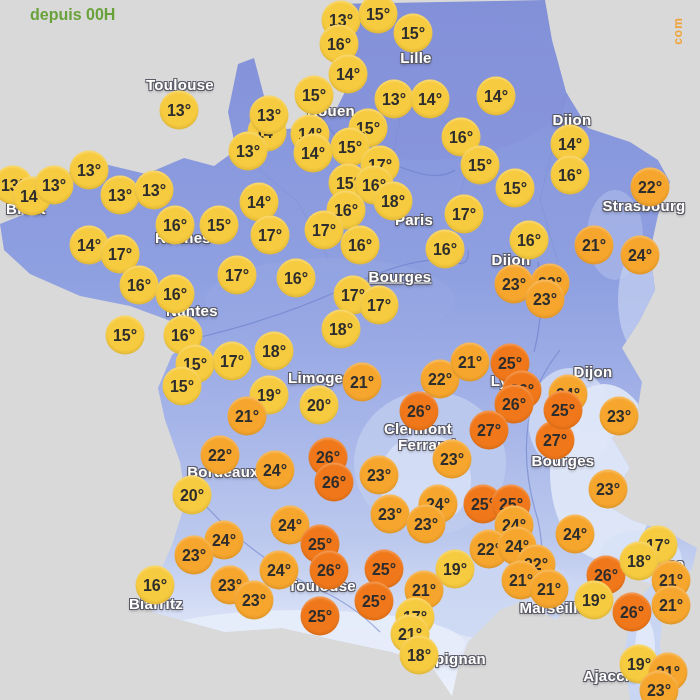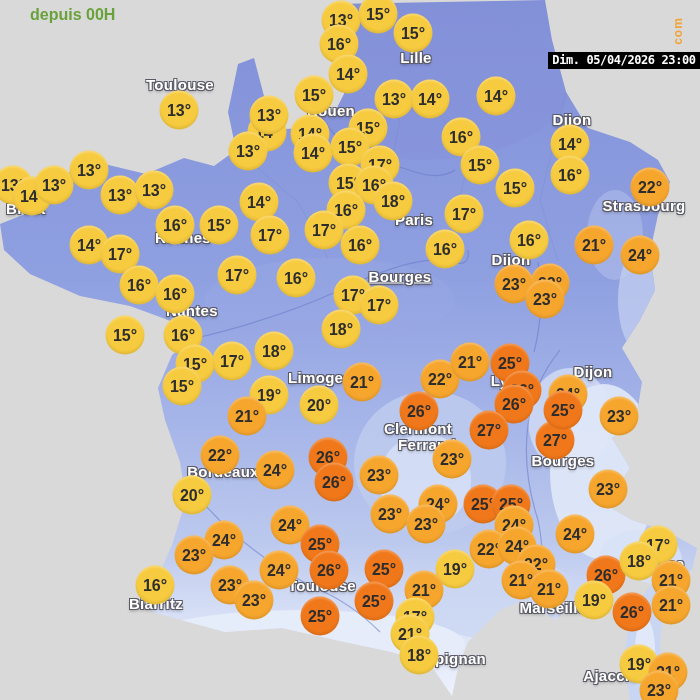--- a/index.html
+++ b/index.html
@@ -270,15 +270,14 @@
     </div>
 
   <div class="header">
     <div class="subtitle">depuis 00H</div>
   </div>
 
   <div class="logo">
     <span class="suffix">com</span>
   </div>
 
-  <div class="banner">Dim. 05/04/2026 23:00</div>
 
 </div>
 
 </body></html>

